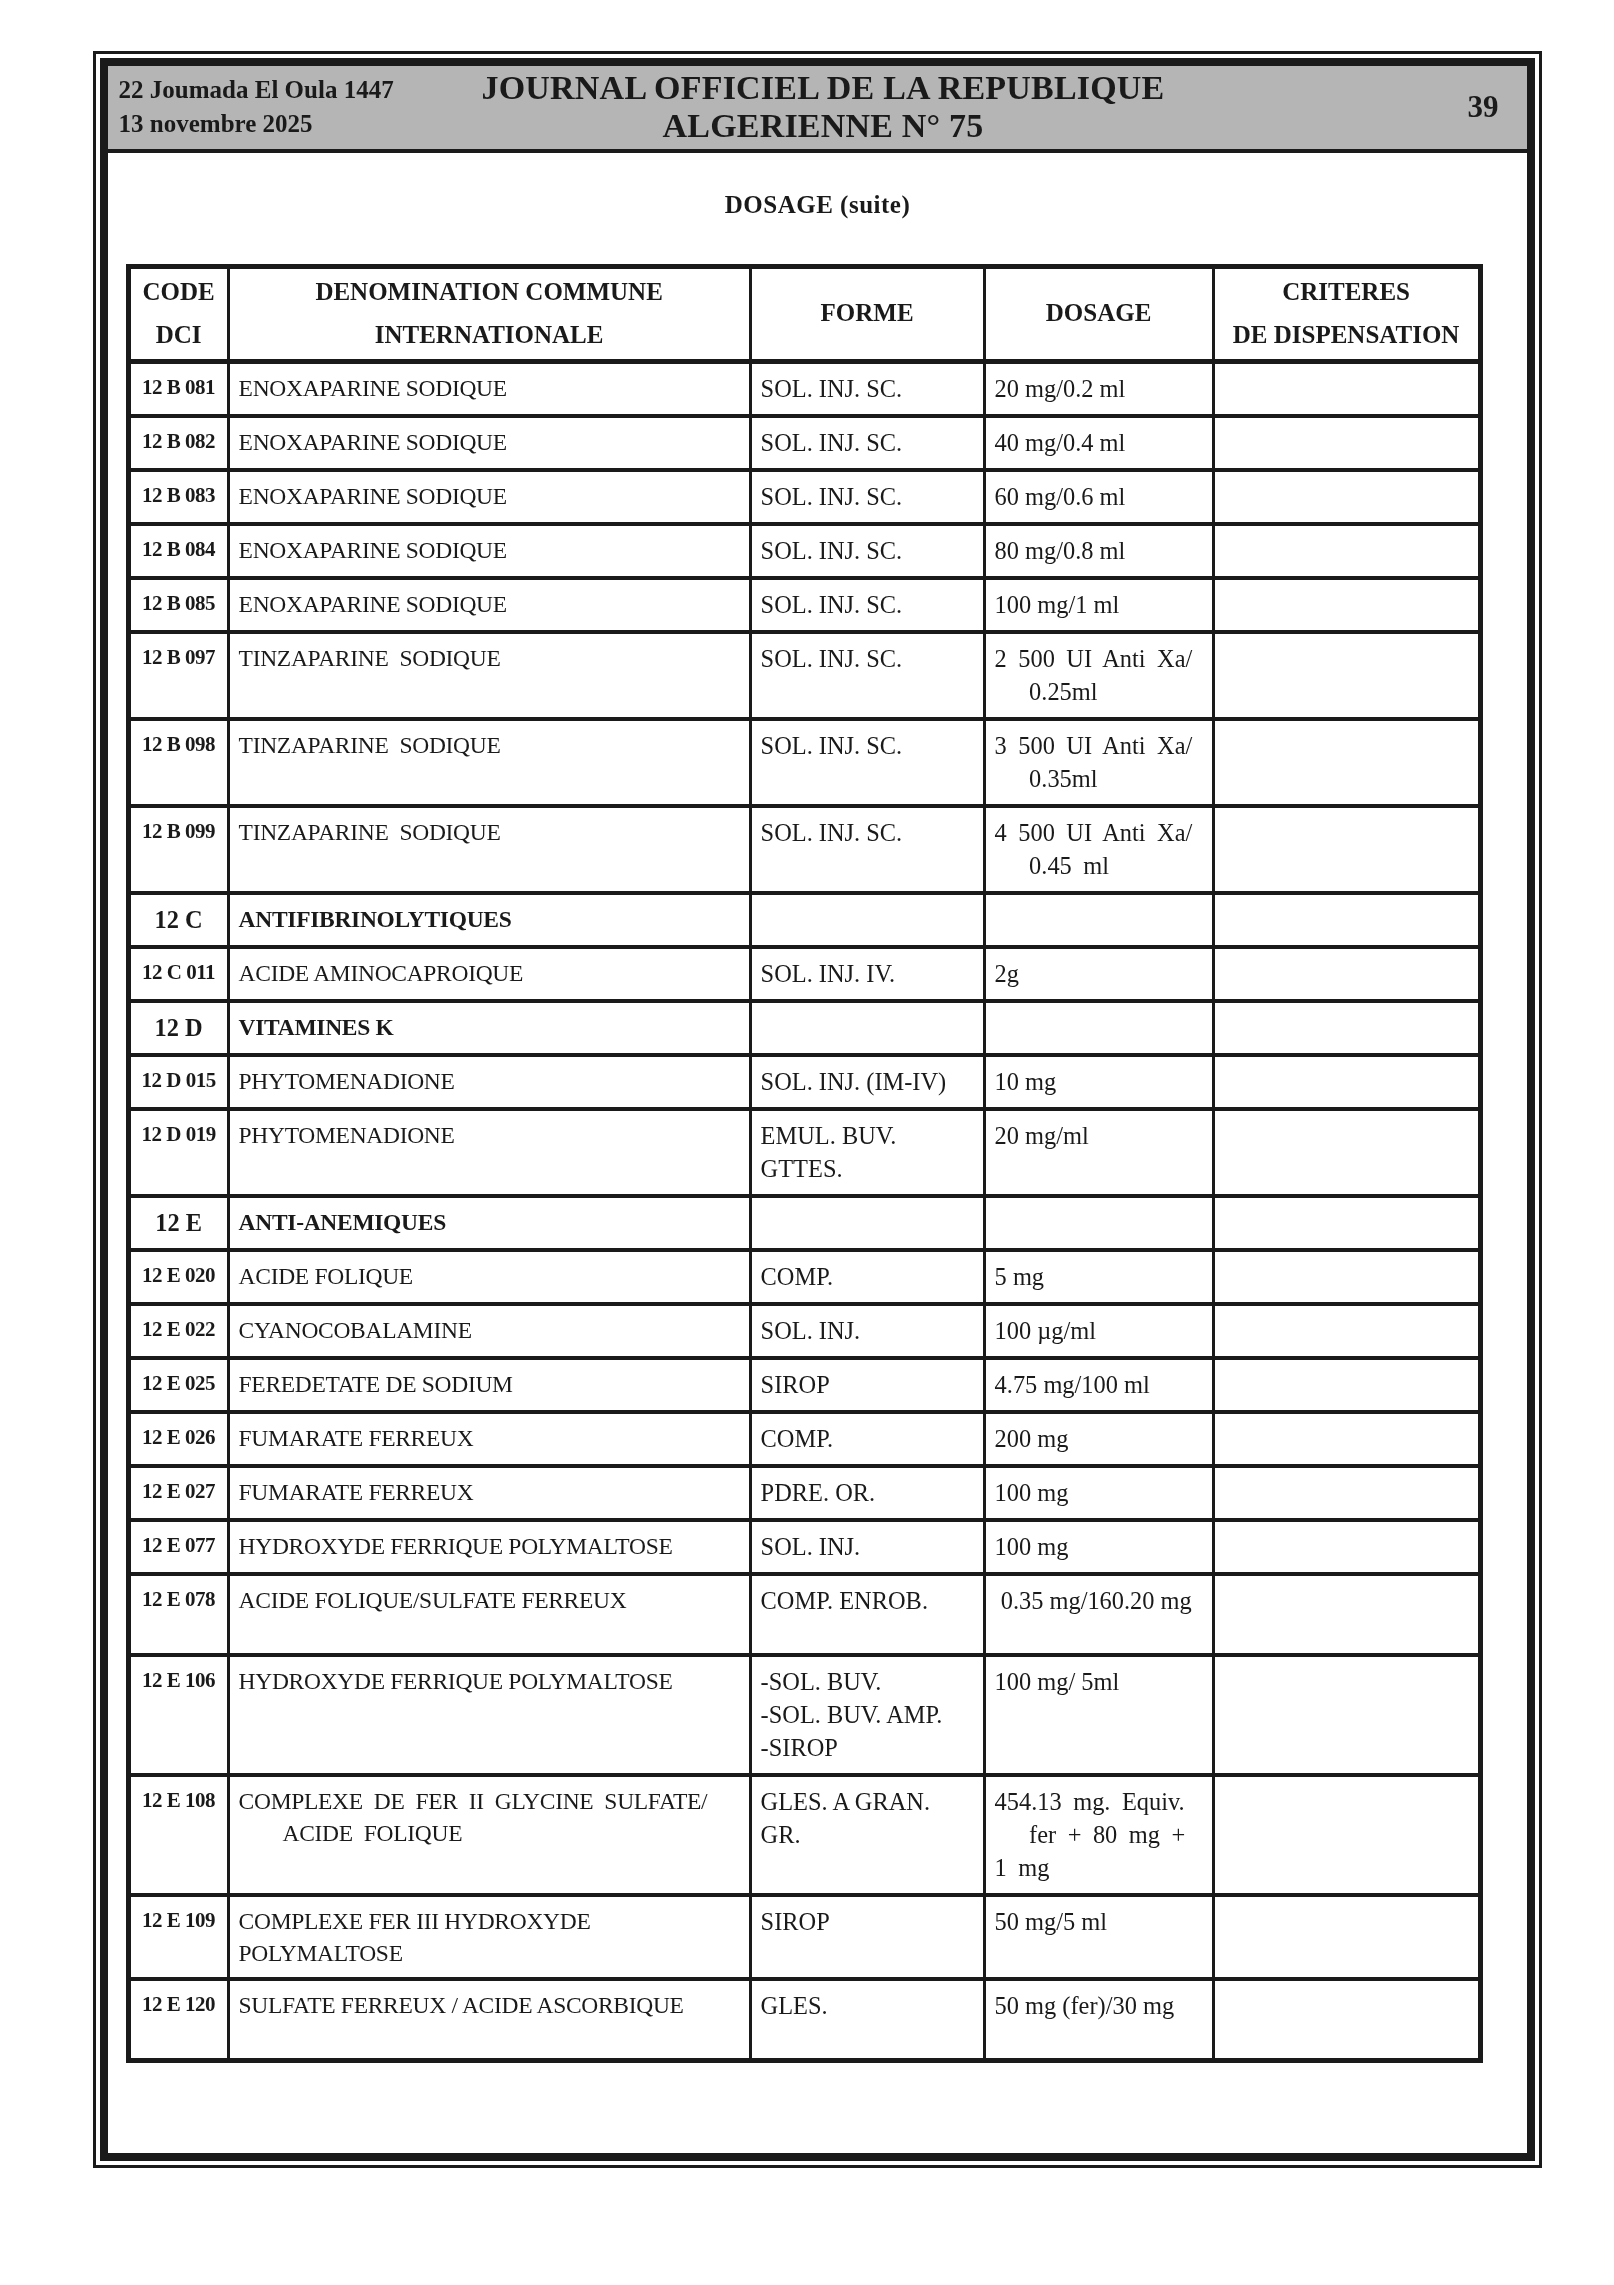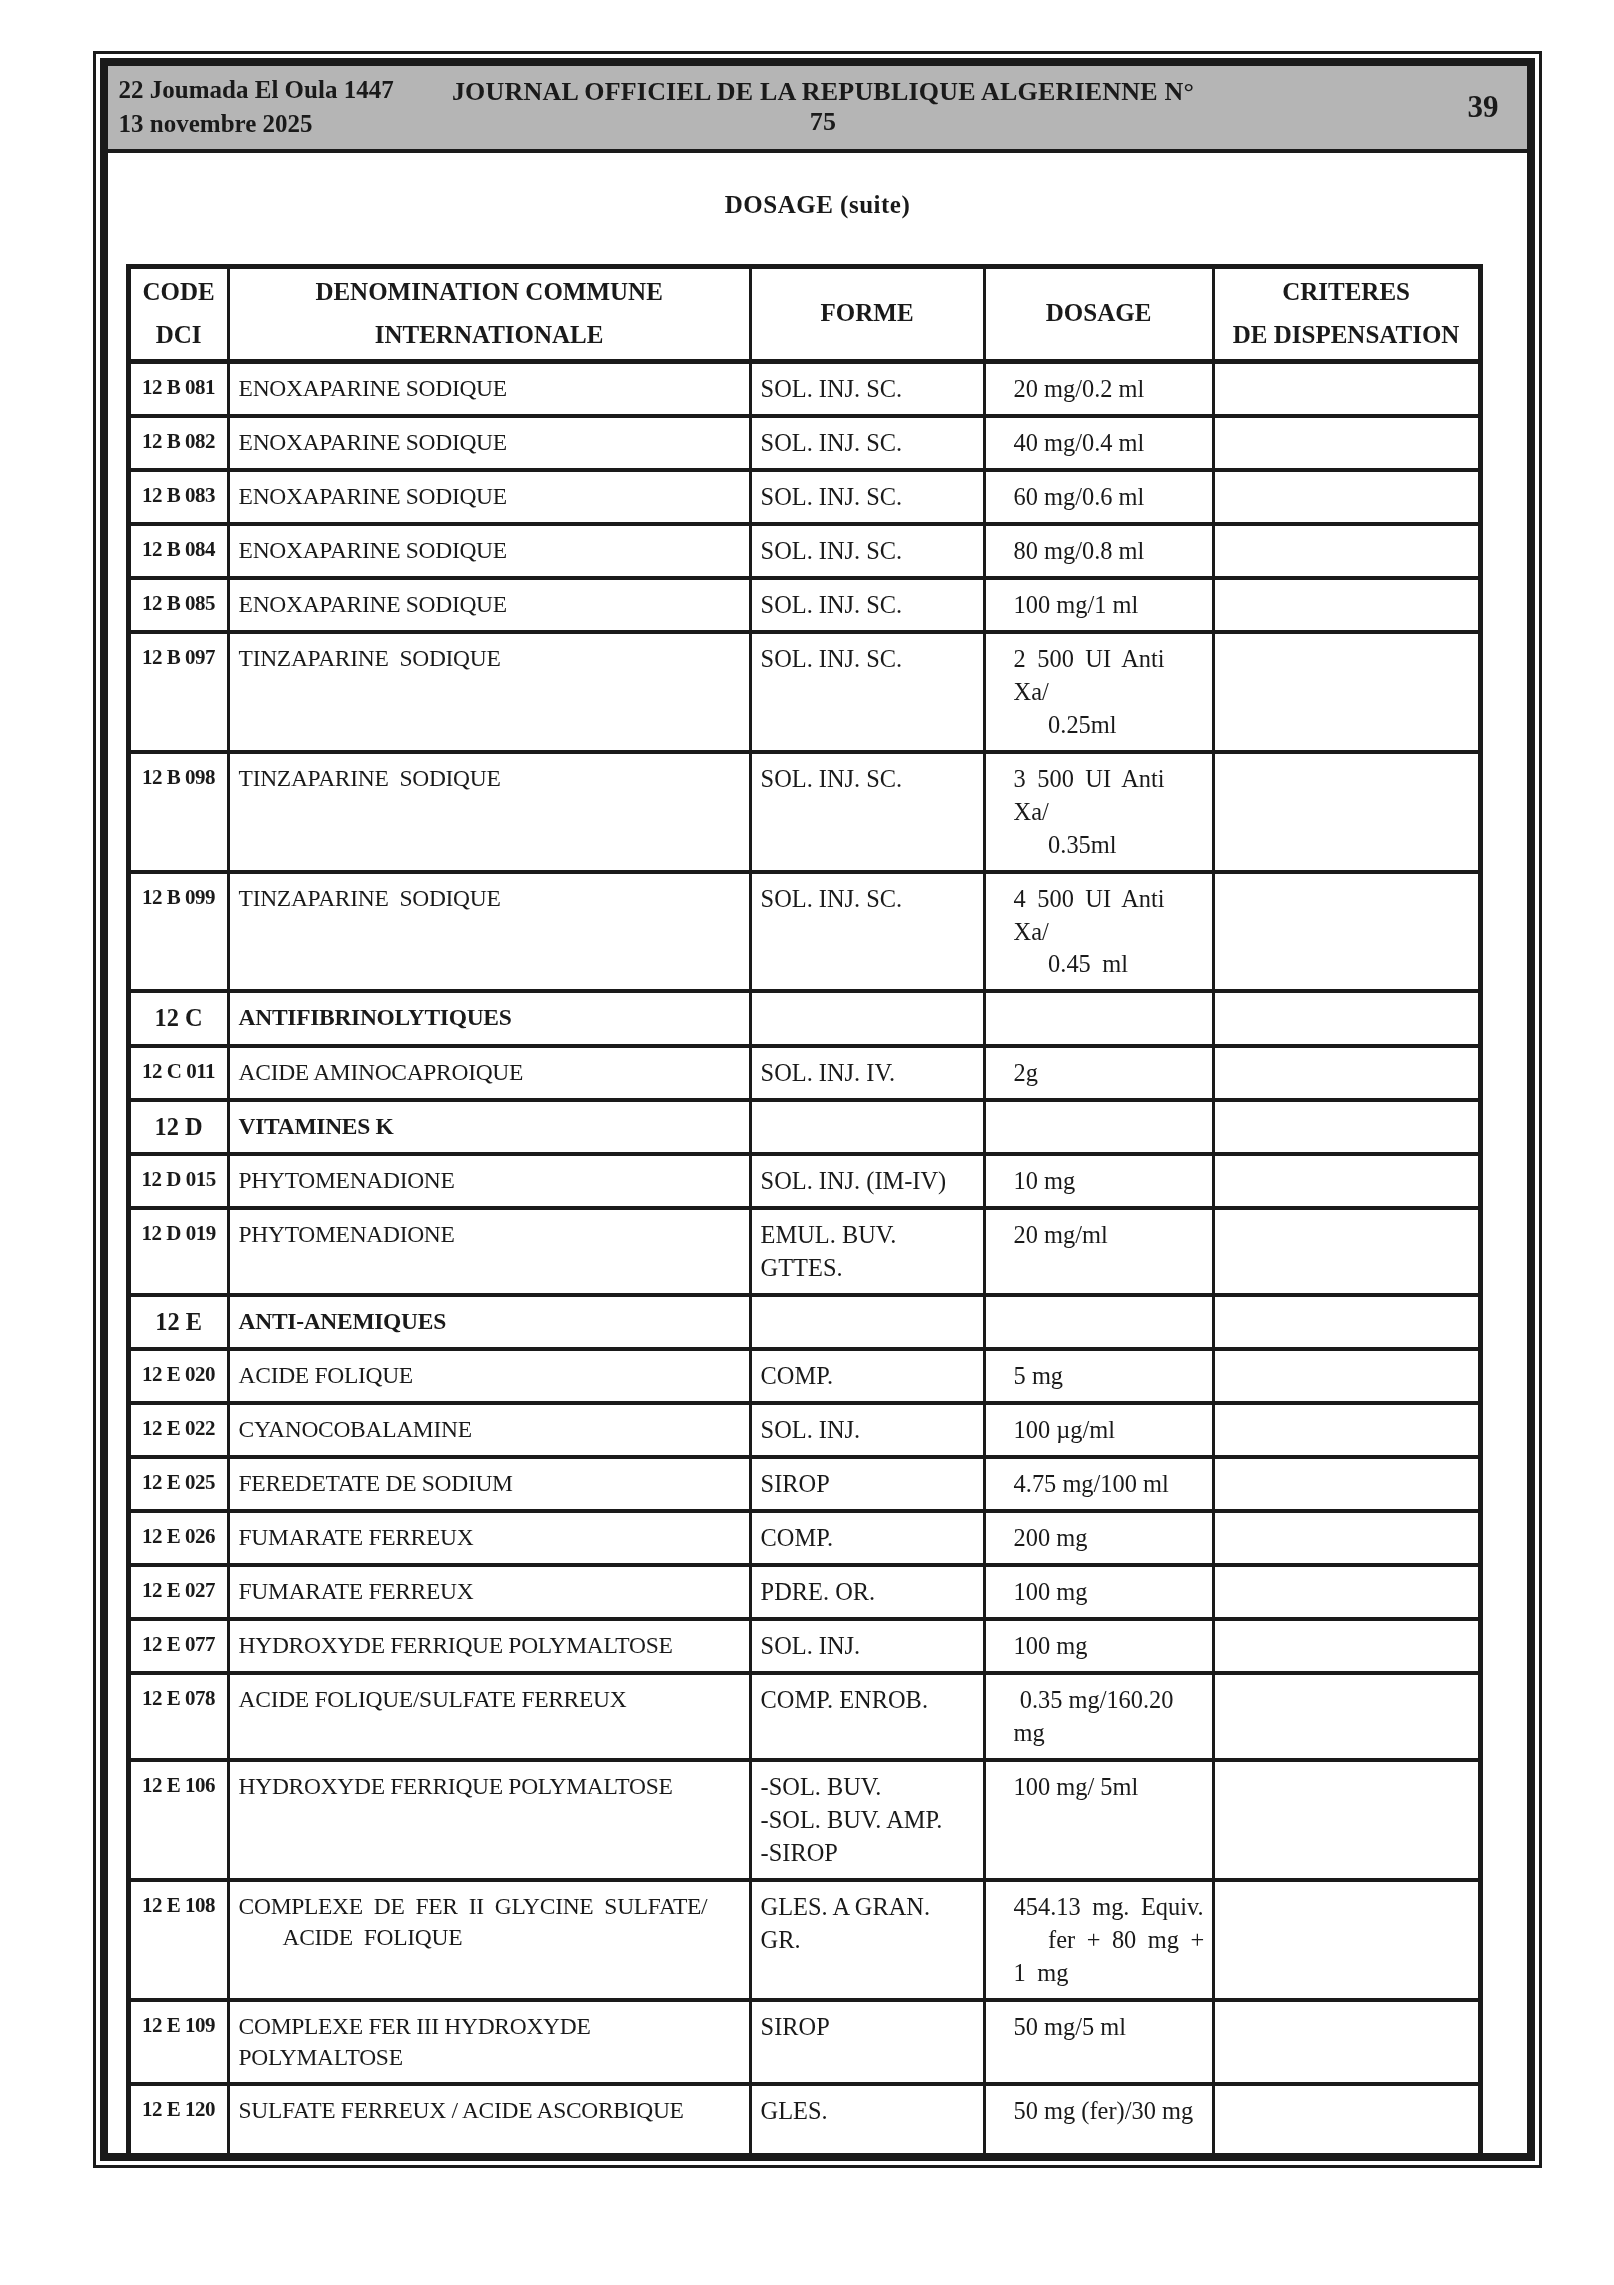--- a/index.html
+++ b/index.html
@@ -22,21 +22,21 @@
     height:83px; background:#b5b5b5;
     border-bottom:4.5px solid #1a1a1a;
     display:flex; align-items:center;
   }
   .band-left {
     width:337px; padding-left:11px; box-sizing:border-box;
     font-weight:bold; font-size:25px; line-height:1.35;
     white-space:nowrap;
   }
   .band-center {
-    flex:1; text-align:center; font-weight:bold; font-size:26px;
+    flex:1; text-align:center; font-weight:bold; font-size:34px;
     letter-spacing:0.2px;
   }
   .band-right {
     width:326px; box-sizing:border-box; text-align:right; padding-right:29px;
     font-weight:bold; font-size:31px;
   }
   .annexe {
     margin-top:38px; text-align:center;
     font-weight:bold; font-size:25px; letter-spacing:0.5px;
   }
@@ -58,21 +58,21 @@
     overflow:hidden;
   }
   .dci-table tr { height:52px; }
   .dci-table tr.row-tall  { height:81px; }
   .dci-table tr.row-xtall { height:110px; }
   td.code-cell {
     text-align:center; font-size:21px; letter-spacing:-0.5px;
     padding-left:1.8px; padding-right:1.8px; white-space:nowrap;font-weight:bold;
   }
   td.name-cell { font-size:23.5px; letter-spacing:-0.3px; }
-  td.dosage-cell { padding-left:28px; }
+  td.dosage-cell { padding-left:9px; }
   tr.section-row td { font-weight:bold; }
   tr.section-row td.code-cell { font-size:24.4px; letter-spacing:0; }
   tr.row-spread td.dosage-cell,
   tr.row-spread td.name-cell { word-spacing:5.4px; }
 </style>
 </head>
 <body>
 
 <div class="screen">
   <div class="frame">

